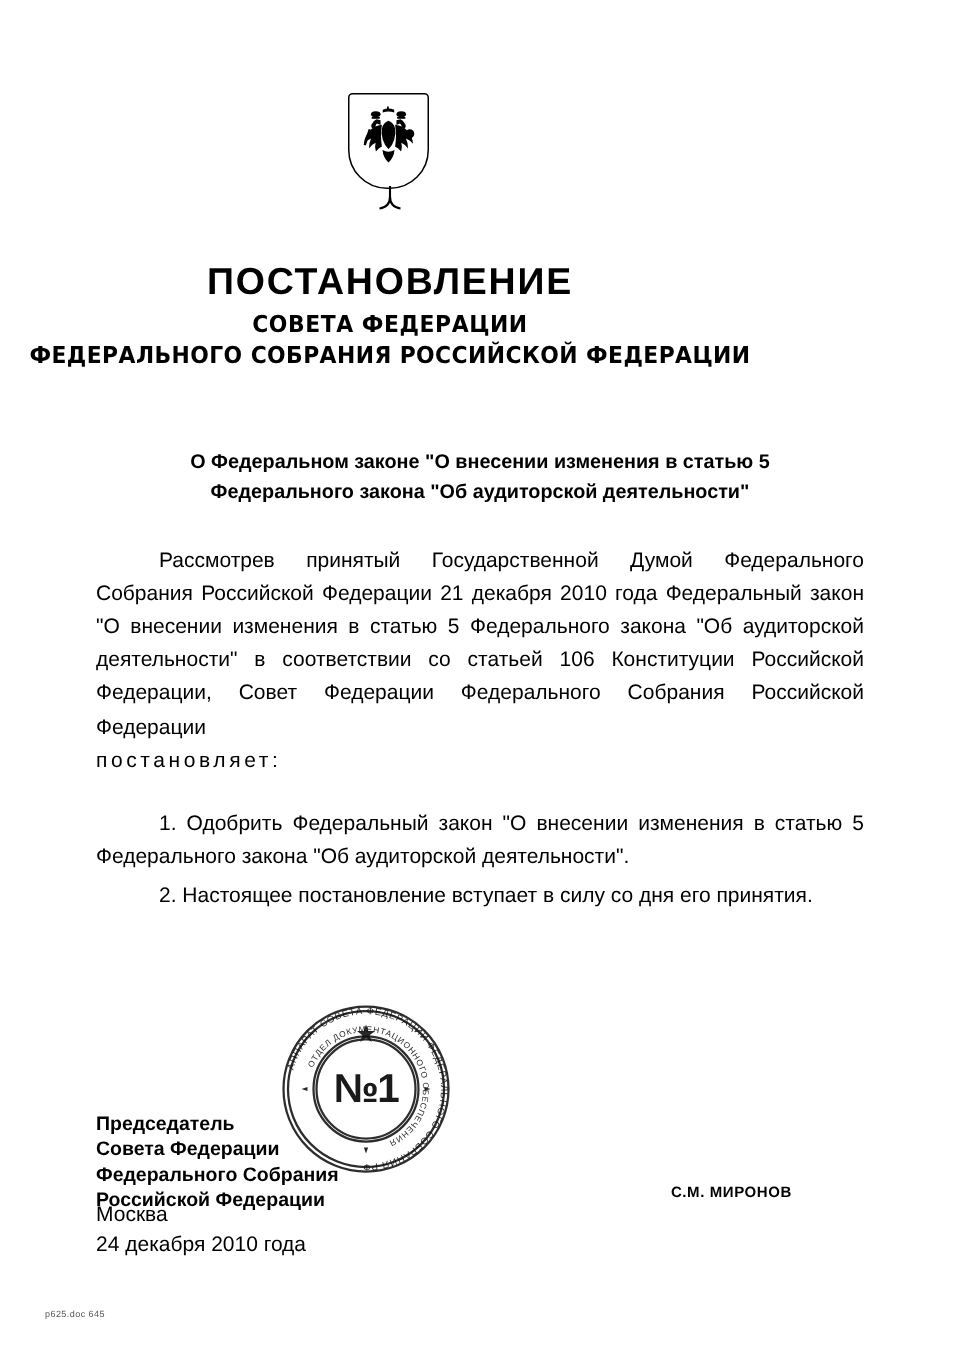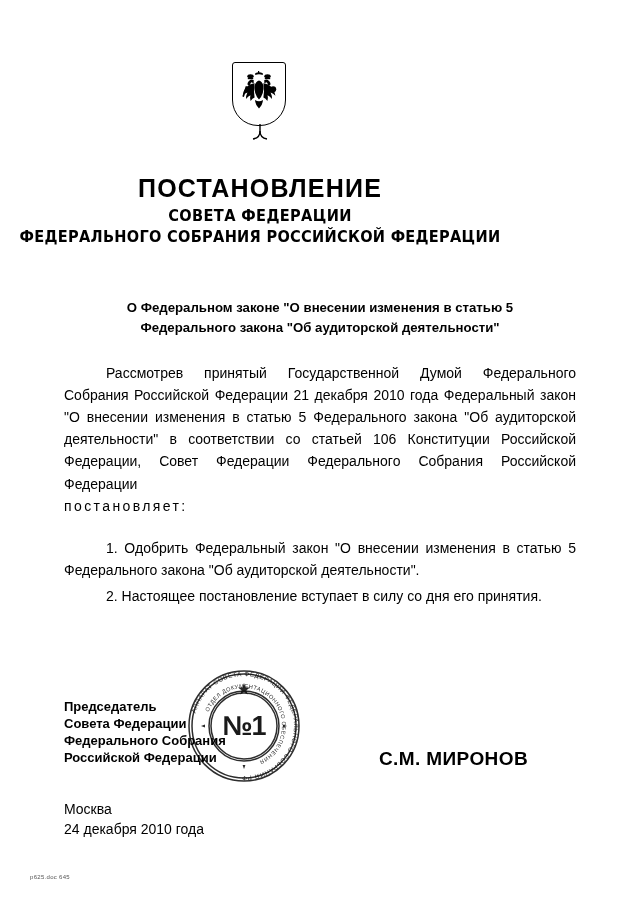--- a/index.html
+++ b/index.html
@@ -120,36 +120,36 @@
   .para.tight {
     margin-top: 4px;
   }
   .spaced-out {
     letter-spacing: 2.4px;
     margin-top: 12px;
   }
   
   .sign-block {
     position: absolute;
-    top: 698px;
+    top: 740px;
     left: 64px;
     width: 512px;
     height: 80px;
   }
   .sign-role {
     font-size: 13px;
     font-weight: bold;
     line-height: 1.32;
     width: 260px;
   }
   .sign-name {
     position: absolute;
     right: 48px;
     top: 50px;
-    font-size: 19px;
+    font-size: 10px;
     font-weight: bold;
     letter-spacing: 0.4px;
   }
   
   .stamp {
     position: absolute;
     left: 183px;
     top: 665px;
     width: 122px;
     height: 122px;

